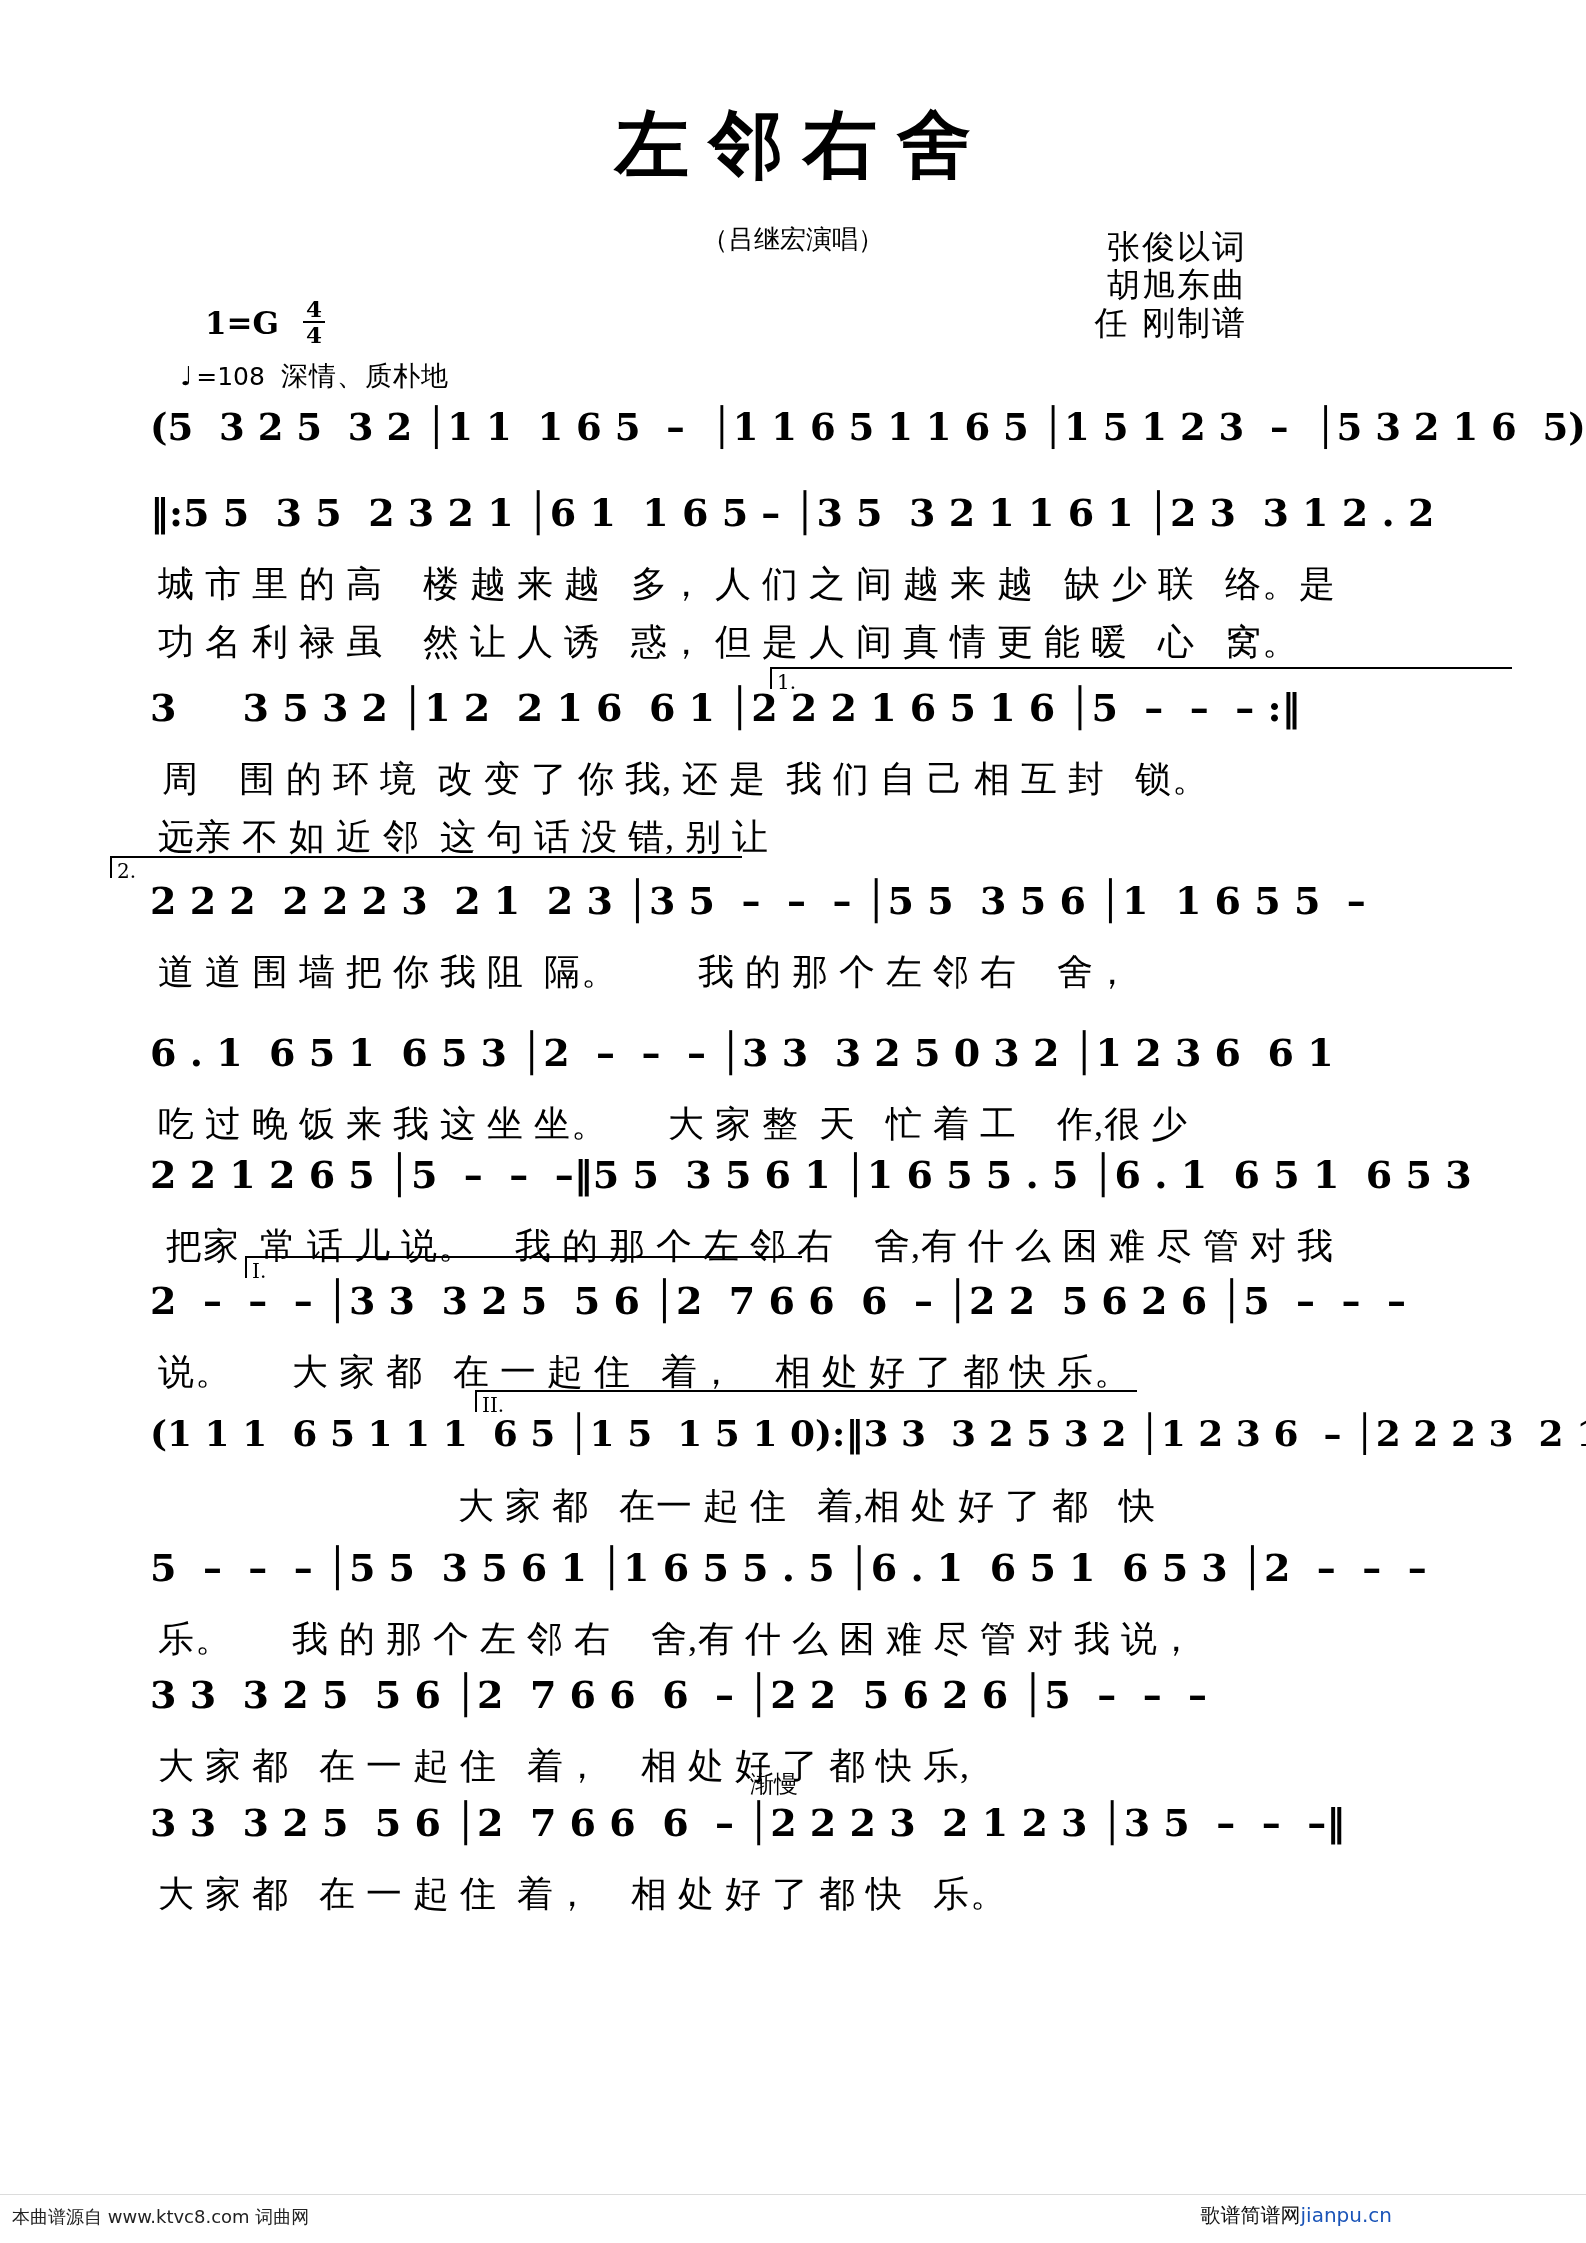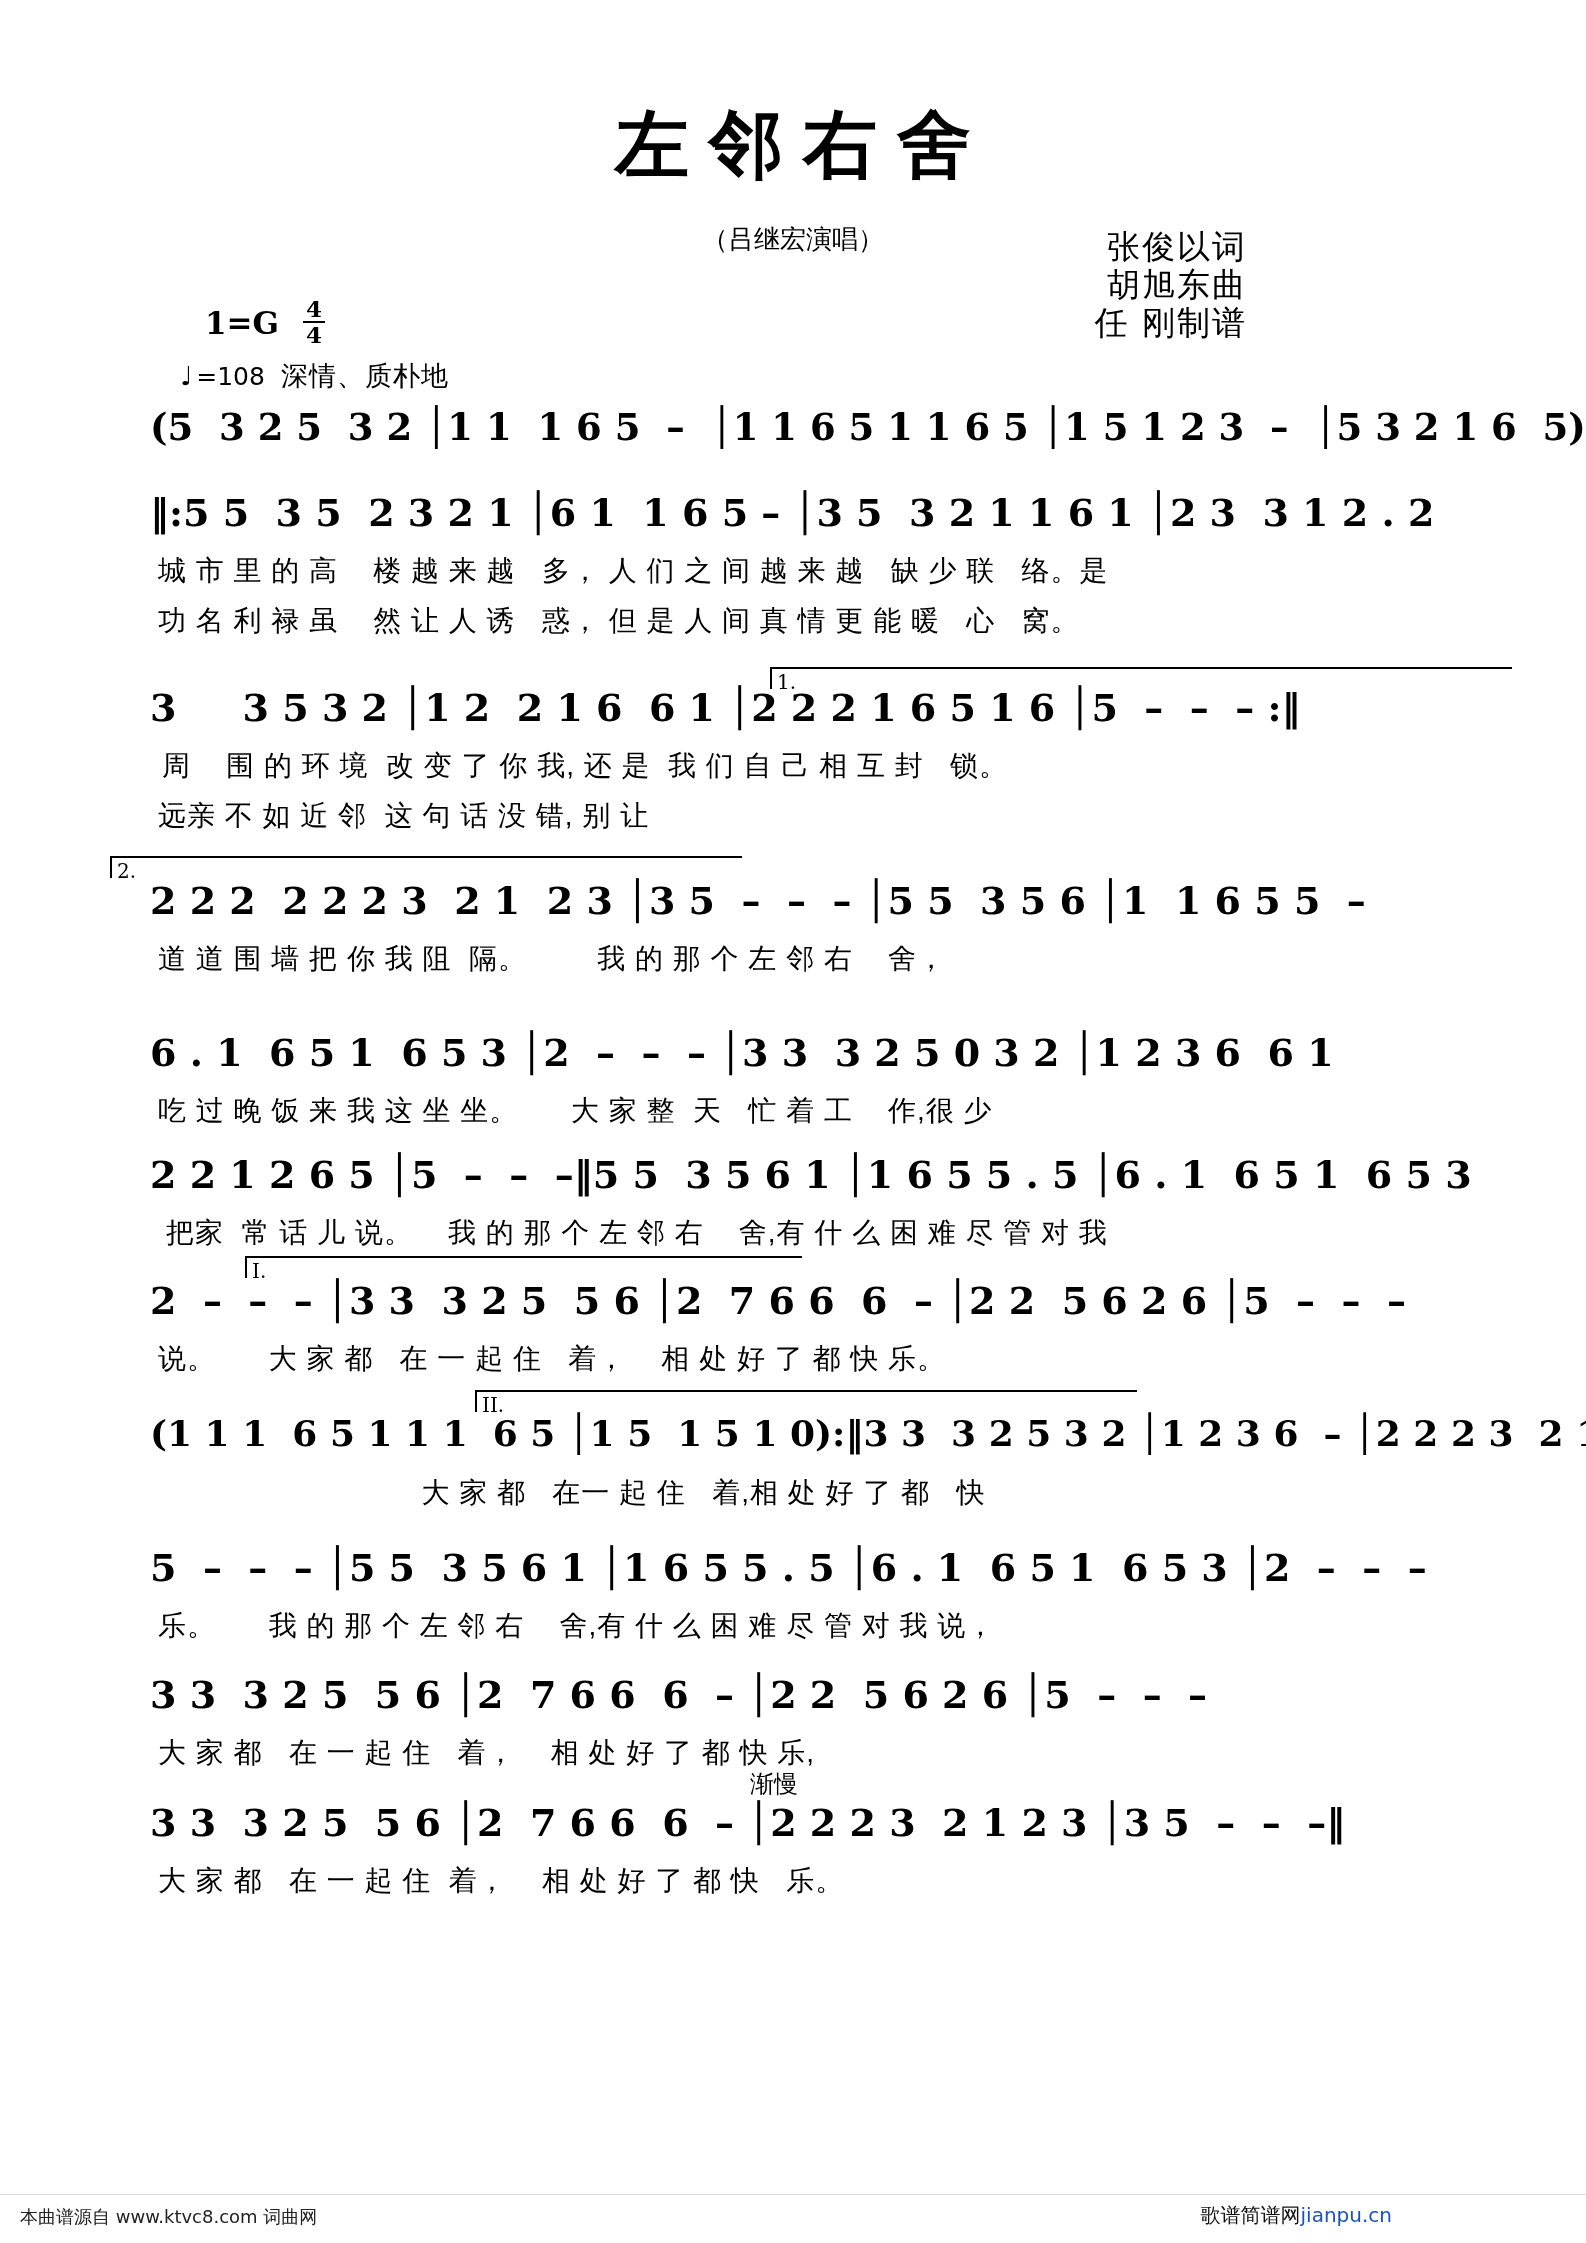--- a/index.html
+++ b/index.html
@@ -102,24 +102,25 @@
     height: 62px;
     font-family: "DejaVu Serif", serif;
     font-size: 38px;
     font-weight: bold;
     white-space: pre;
     letter-spacing: 0px;
   }
   .lyricline {
     position: relative;
     height: 50px;
-    font-family: Liberation Sans, sans-serif;
-    font-size: 28px;
+    font-family: Liberation Serif, serif;
+    font-size: 36px;
     white-space: pre;
     letter-spacing: 1px;
+    margin-top: 8px;
   }
   .notes {
     position: absolute;
     left: 0;
     top: 0;
     white-space: pre;
   }
   .lyr {
     position: absolute;
     left: 0;
@@ -141,21 +142,21 @@
     top: 1px;
     left: 5px;
     font-family: "DejaVu Serif", serif;
     font-size: 20px;
     font-weight: normal;
   }
 
   
   .footer-left {
     position: absolute;
-    left: 20px;
+    left: 12px;
     bottom: 14px;
     font-family: "DejaVu Sans", sans-serif;
     font-size: 18px;
     color: #222;
   }
   .footer-right {
     position: absolute;
     right: 10px;
     bottom: 14px;
     font-family: "DejaVu Sans", sans-serif;

